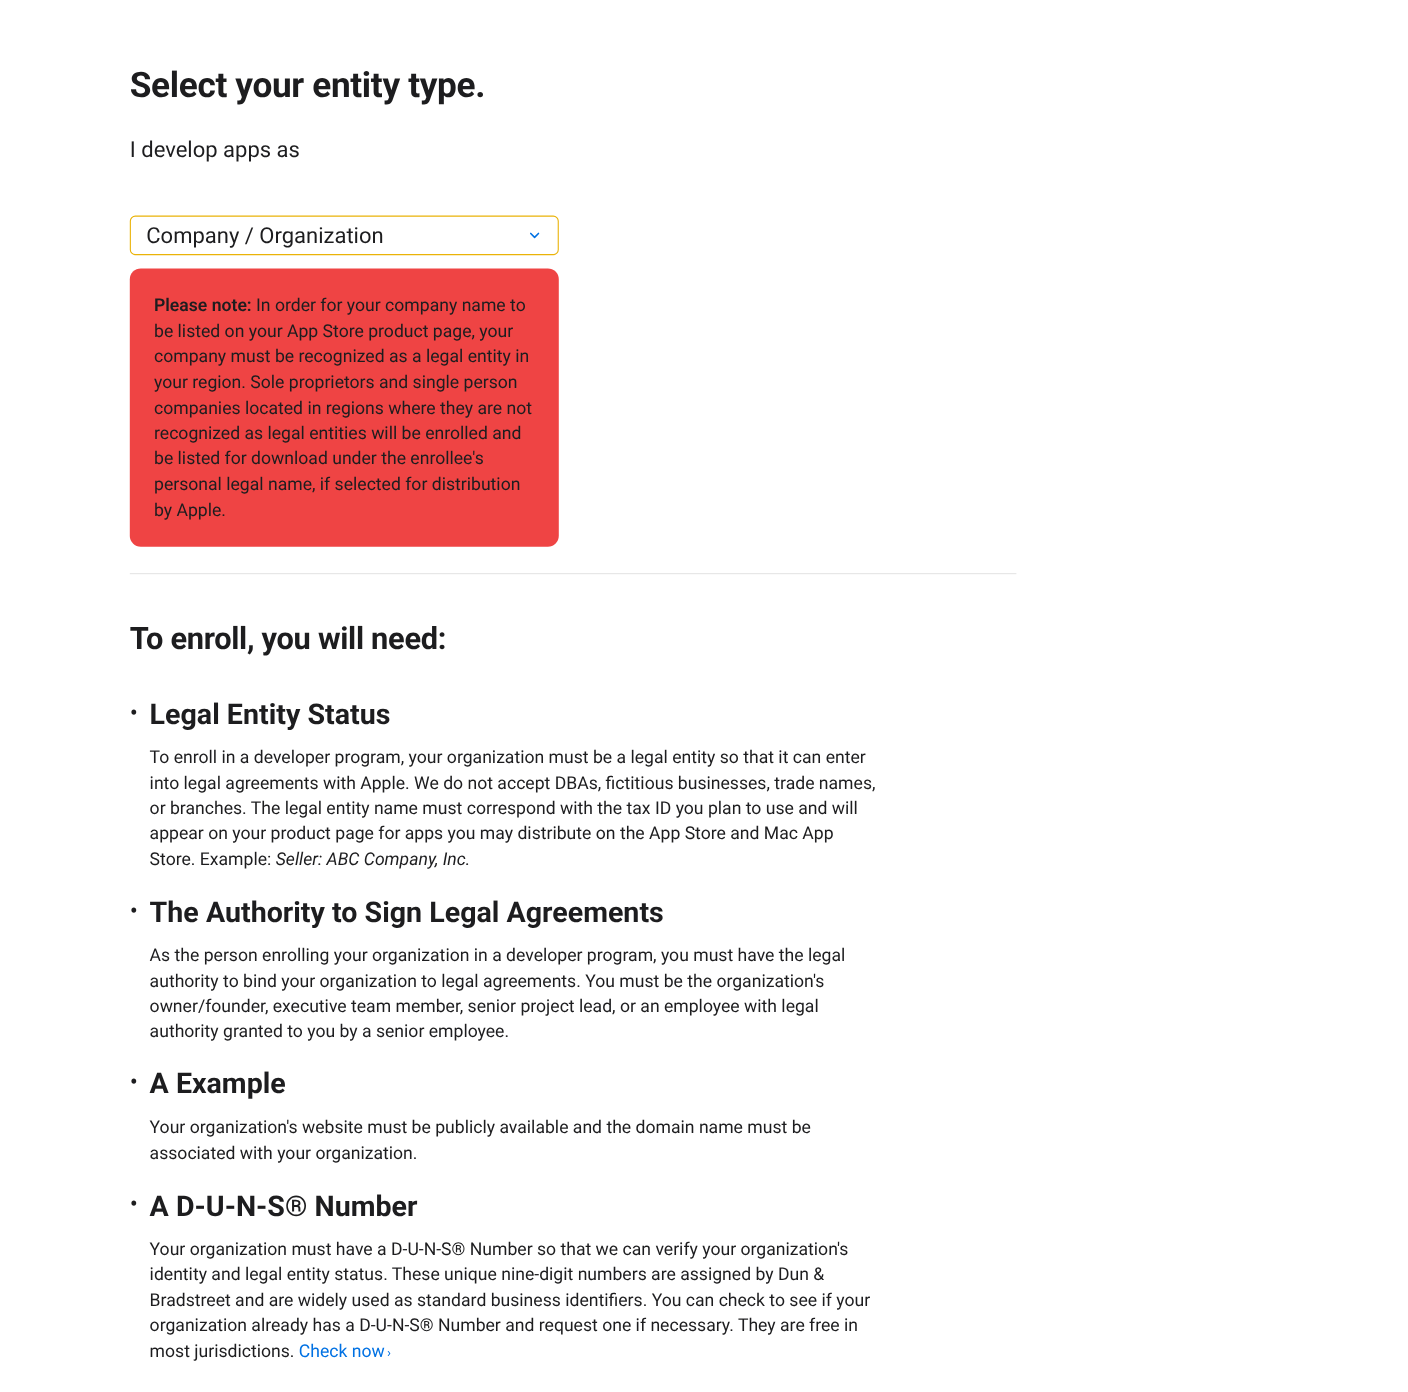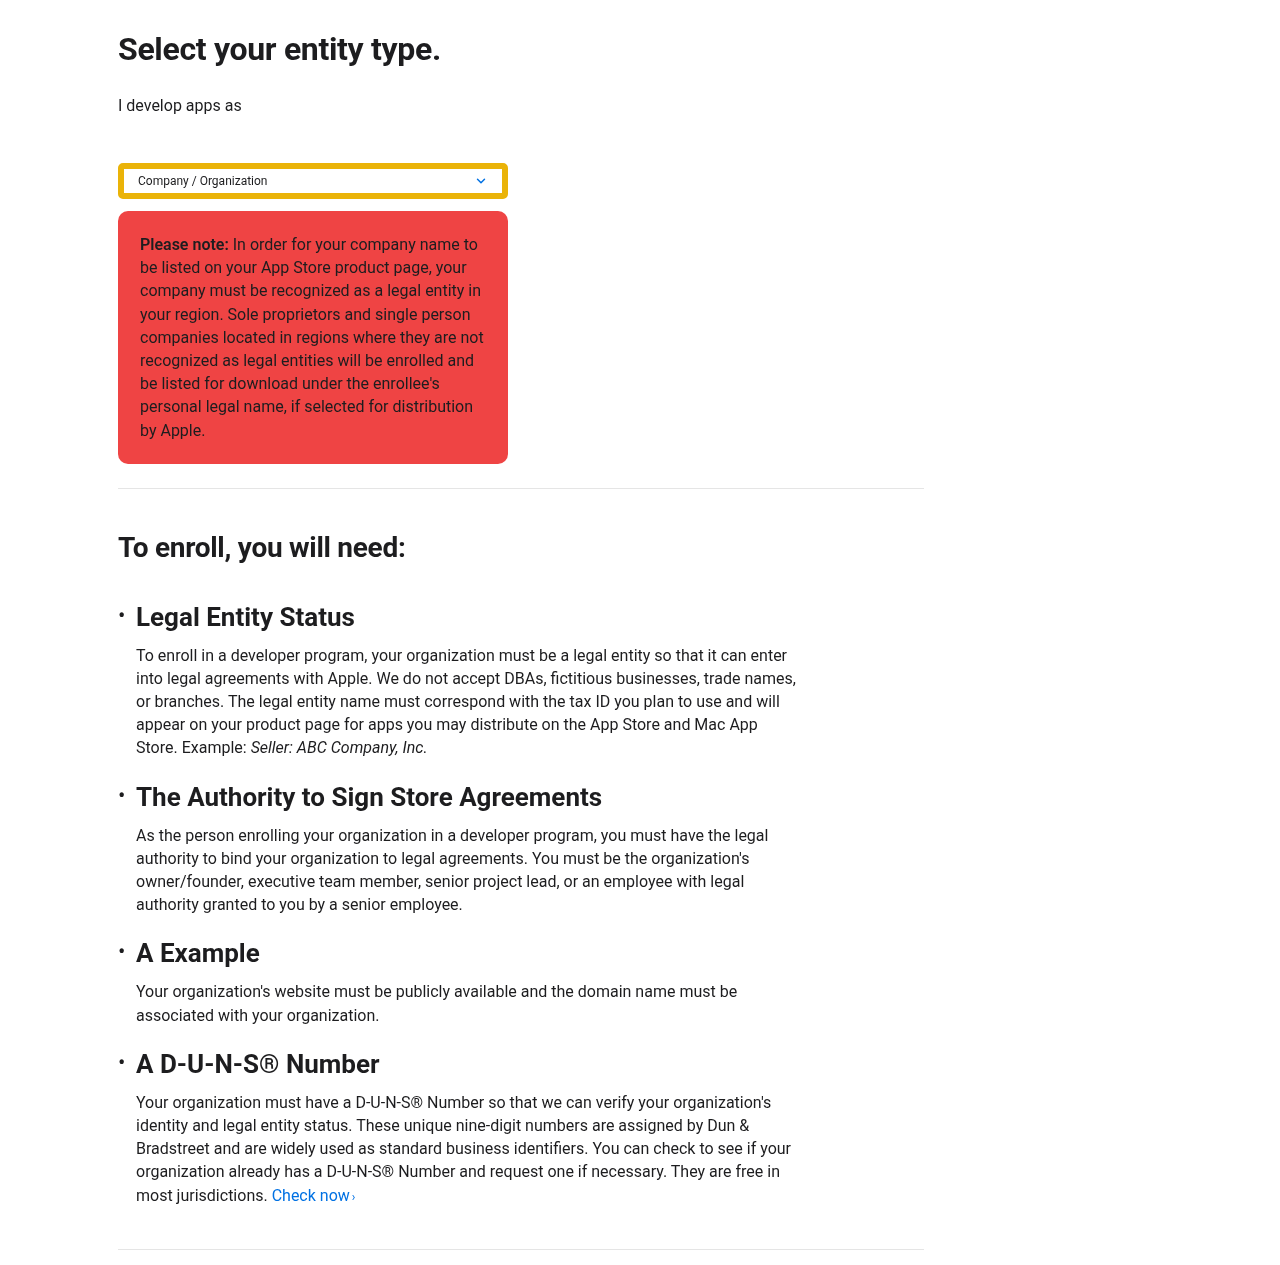--- a/index.html
+++ b/index.html
@@ -16,39 +16,40 @@
     }
     .container {
       width: 806px;
       margin-left: 118px;
     }
     h1.page-title {
       font-size: 32px;
       font-weight: 700;
       letter-spacing: -0.01em;
       margin-bottom: 28px;
+      margin-top: 28px;
     }
     .field-label {
-      font-size: 16px;
+      font-size: 20px;
       font-weight: 400;
       margin-bottom: 8px;
       color: #1d1d1f;
     }
     .select-wrapper {
       position: relative;
       width: 390px;
     }
     .select-box {
       width: 100%;
       height: 36px;
-      border: 6px solid #eab308;
+      border: 1px solid #eab308;
       border-radius: 5px;
       background: #fff;
       padding: 0 14px;
-      font-size: 12px;
+      font-size: 20px;
       color: #1d1d1f;
       display: flex;
       align-items: center;
       justify-content: space-between;
       cursor: pointer;
       margin-top: 48px;
     }
     .chevron-down {
       width: 14px;
       height: 14px;
@@ -172,21 +173,21 @@
 
   <ul class="requirements">
     <li>
       <div class="req-title">Legal Entity Status</div>
       <div class="req-body">
         <span>To enroll in a developer program, your organization must be a legal entity so that it can enter into legal agreements with Apple. We do not accept DBAs, fictitious businesses, trade names, or branches. The legal entity name must correspond with the tax ID you plan to use and will appear on your product page for apps you may distribute on the App Store and Mac App Store. Example: </span><em>Seller: ABC Company, Inc.</em>
       </div>
     </li>
 
     <li>
-      <div class="req-title">The Authority to Sign Store Agreements</div>
+      <div class="req-title">The Authority to Sign Legal Agreements</div>
       <div class="req-body">As the person enrolling your organization in a developer program, you must have the legal authority to bind your organization to legal agreements. You must be the organization's owner/founder, executive team member, senior project lead, or an employee with legal authority granted to you by a senior employee.</div>
     </li>
 
     <li>
       <div class="req-title">A Example</div>
       <div class="req-body">Your organization's website must be publicly available and the domain name must be associated with your organization.</div>
     </li>
 
     <li>
       <div class="req-title">A D-U-N-S® Number</div>

